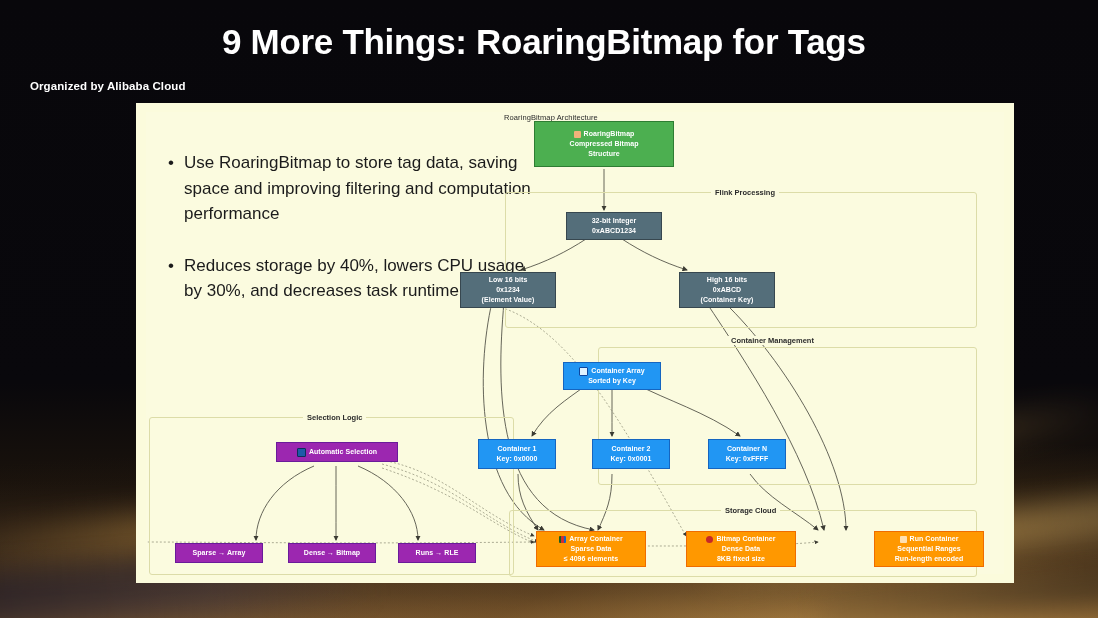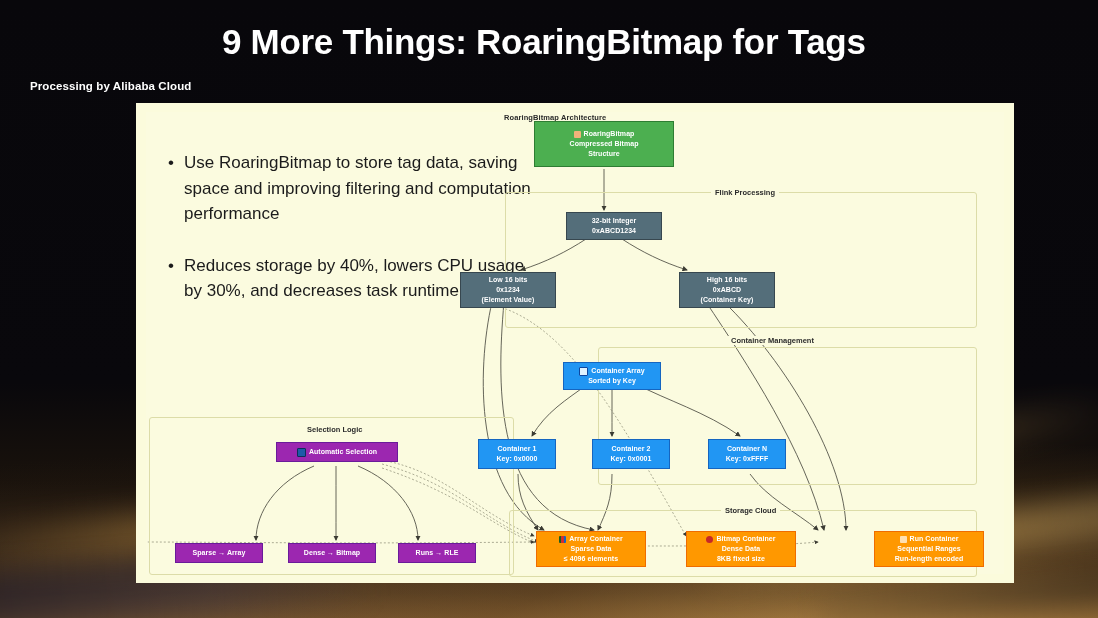--- a/index.html
+++ b/index.html
@@ -49,21 +49,21 @@
   
   .bullets{position:absolute;left:22px;top:38px;width:372px;color:#1b1b1b;}
   .bullet{display:flex;margin-bottom:26px;}
   .bullet .dot{width:16px;flex:0 0 16px;font-size:17px;line-height:25px;}
   .bullet .txt{font-size:17px;line-height:25.5px;font-weight:400;}
 
   
   .diagram{position:absolute;left:0;top:0;width:858px;height:462px;}
   .diagram svg{position:absolute;left:0;top:0;}
 
-  .dg-title{position:absolute;font-size:7.5px;font-weight:700;color:#2a2a2a;letter-spacing:.1px;white-space:nowrap;background:#fbfbdf;padding:0 4px;}
+  .dg-title{position:absolute;font-size:7.5px;font-weight:400;color:#2a2a2a;letter-spacing:.1px;white-space:nowrap;background:#fbfbdf;padding:0 4px;}
   .sect{position:absolute;border:1px solid #dcdca8;border-radius:3px;background:rgba(0,0,0,0);}
   .sect-label{position:absolute;font-size:7.5px;font-weight:700;color:#2b2b2b;background:#fbfbdf;padding:0 4px;white-space:nowrap;}
 
   .node{position:absolute;box-sizing:border-box;display:flex;flex-direction:column;align-items:center;justify-content:center;
     text-align:center;color:#fff;font-size:7px;font-weight:700;line-height:10px;letter-spacing:.05px;}
   .node .ln{display:block;white-space:nowrap;}
   .node .hd{display:flex;align-items:center;justify-content:center;gap:3px;white-space:nowrap;}
   .ico{width:7px;height:7px;display:inline-block;flex:0 0 7px;border-radius:1px;}
 
   .n-green{background:#4caf50;border:1.2px solid #2e7d32;}
@@ -77,21 +77,21 @@
 
 <div id="slide">
 
   <div class="bg-photo"></div>
   <div class="bg-streak streak-1"></div>
   <div class="bg-streak streak-2"></div>
   <div class="bg-streak streak-3"></div>
   <div class="bg-streak streak-4"></div>
   <div class="bg-streak streak-5"></div>
 
-  <div class="organized">Processing by Alibaba Cloud</div>
+  <div class="organized">Organized by Alibaba Cloud</div>
   <div class="slide-title">9 More Things: RoaringBitmap for Tags</div>
 
   <div class="card">
     <div class="card-inner">
 
       <div class="bullets">
         <div class="bullet">
           <span class="dot">•</span>
           <span class="txt">Use RoaringBitmap to store tag data, saving space and improving filtering and computation performance</span>
         </div>
@@ -147,21 +147,21 @@
 
         <div class="dg-title" style="left:354px;top:1px;">RoaringBitmap Architecture</div>
 
         <div class="sect" style="left:359px;top:80px;width:470px;height:134px;"></div>
         <div class="sect-label" style="left:565px;top:76px;">Flink Processing</div>
 
         <div class="sect" style="left:452px;top:235px;width:377px;height:136px;"></div>
         <div class="sect-label" style="left:581px;top:224px;">Container Management</div>
 
         <div class="sect" style="left:3px;top:305px;width:363px;height:156px;"></div>
-        <div class="sect-label" style="left:157px;top:313px;">Selection Logic</div>
+        <div class="sect-label" style="left:157px;top:301px;">Selection Logic</div>
 
         <div class="sect" style="left:363px;top:398px;width:466px;height:65px;"></div>
         <div class="sect-label" style="left:575px;top:394px;">Storage Cloud</div>
 
         <div class="node n-green" style="left:388px;top:9px;width:140px;height:46px;">
           <span class="hd">
             <span class="ico" style="background:#f0b27a;"></span>
             <span>RoaringBitmap</span>
           </span>
           <span class="ln">Compressed Bitmap</span>

